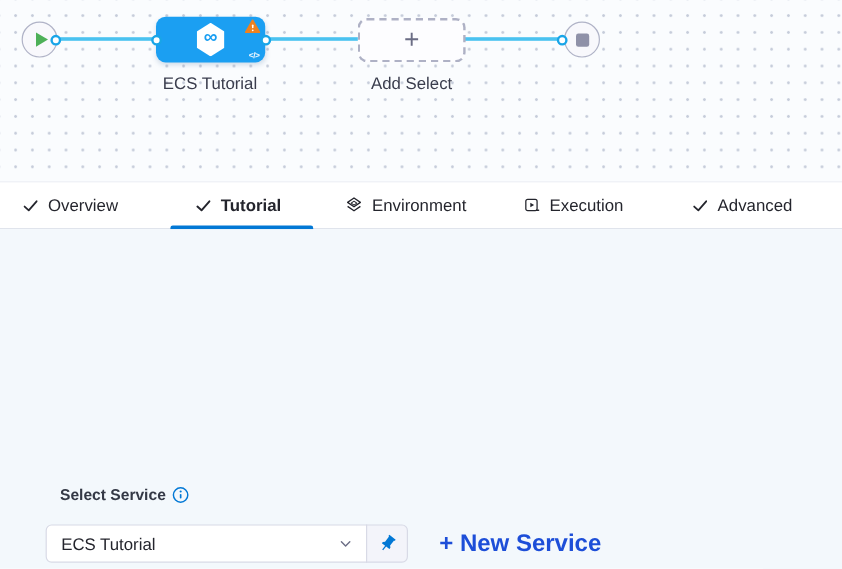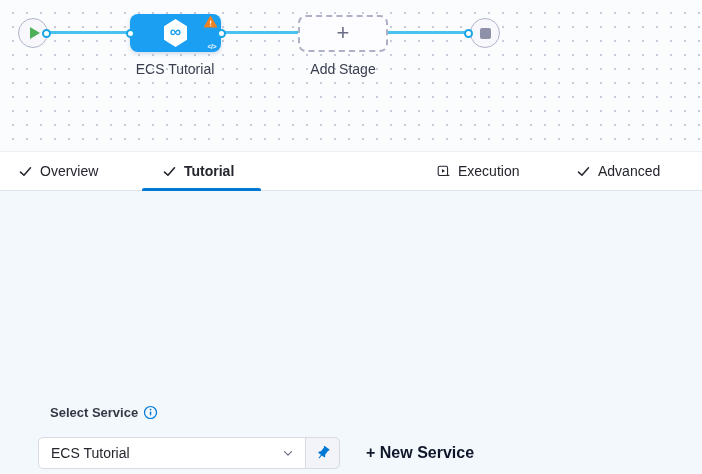--- a/index.html
+++ b/index.html
@@ -58,21 +58,21 @@
   .field-label{position:absolute;left:38px;top:214px;display:flex;align-items:center;gap:5px;}
   .field-label span{font-size:13px;font-weight:700;color:#343946;margin-left:12px;}
   .select{position:absolute;left:38px;top:246px;width:268px;height:32px;background:#fff;
     border:1px solid #d8dae6;border-radius:5px 0 0 5px;box-sizing:border-box;cursor:pointer;
     display:flex;align-items:center;justify-content:space-between;padding:0 10px 0 12px;}
   .select .val{font-size:14px;color:#24252d;}
   .pin-btn{position:absolute;left:305px;top:246px;width:35px;height:32px;background:#f3f4fa;
     border:1px solid #d8dae6;border-radius:0 5px 5px 0;box-sizing:border-box;cursor:pointer;
     display:flex;align-items:center;justify-content:center;padding:0;}
   .new-service{position:absolute;left:366px;top:246px;height:32px;display:flex;align-items:center;
-    font-size:16px;font-weight:700;color:#0f172a;cursor:pointer;text-decoration:none;}
+    font-size:20px;font-weight:700;color:#1d4ed8;cursor:pointer;text-decoration:none;}
 </style>
 </head>
 <body>
 
 <div class="app">
 
   <div class="canvas">
     <div class="line line1"></div>
     <div class="line line2"></div>
 
@@ -94,39 +94,47 @@
         <rect x="11" y="8" width="2.4" height="6" rx="1.2" fill="#fff"></rect>
         <circle cx="12.2" cy="17" r="1.4" fill="#fff"></circle>
       </svg>
       <span class="code-glyph">&lt;/&gt;</span>
     </div>
     <div class="node-label stage-label">ECS Tutorial</div>
 
     <div class="add-stage">
       <span class="plus">+</span>
     </div>
-    <div class="node-label addstage-label">Add Stage</div>
+    <div class="node-label addstage-label">Add Select</div>
 
     <div class="endpoint node-end">
       <span class="stop-sq"></span>
     </div>
   </div>
 
   <div class="tabbar">
     <div class="tab t-overview">
       <svg width="15" height="15" viewBox="0 0 24 24">
         <polyline points="4,13 9.5,18 20,6" fill="none" stroke="#24252d" stroke-width="2.4" stroke-linecap="round" stroke-linejoin="round"></polyline>
       </svg>
       <span class="tlabel">Overview</span>
     </div>
     <div class="tab t-service active">
       <svg width="15" height="15" viewBox="0 0 24 24">
         <polyline points="4,13 9.5,18 20,6" fill="none" stroke="#24252d" stroke-width="2.6" stroke-linecap="round" stroke-linejoin="round"></polyline>
       </svg>
       <span class="tlabel">Tutorial</span>
+    </div>
+    <div class="tab t-environment">
+      <svg width="16" height="16" viewBox="0 0 24 24">
+        <path d="M12 3 L20 8.5 L12 14 L4 8.5 Z" fill="none" stroke="#24252d" stroke-width="1.6" stroke-linejoin="round"></path>
+        <path d="M12 7 L15.5 9.5 L12 12 L8.5 9.5 Z" fill="none" stroke="#24252d" stroke-width="1.3" stroke-linejoin="round"></path>
+        <path d="M4 13.5 L12 19 L20 13.5" fill="none" stroke="#24252d" stroke-width="1.6" stroke-linejoin="round"></path>
+      </svg>
+      <span class="tlabel">Environment</span>
     </div>
     <div class="tab t-execution">
       <svg width="15" height="15" viewBox="0 0 24 24">
         <rect x="3.5" y="3.5" width="15" height="15" rx="2.5" fill="none" stroke="#24252d" stroke-width="1.7"></rect>
         <path d="M9.5 8 L14.5 11 L9.5 14 Z" fill="#24252d"></path>
         <rect x="17" y="17" width="4.5" height="2" rx="1" fill="#24252d"></rect>
       </svg>
       <span class="tlabel">Execution</span>
     </div>
     <div class="tab t-advanced">

